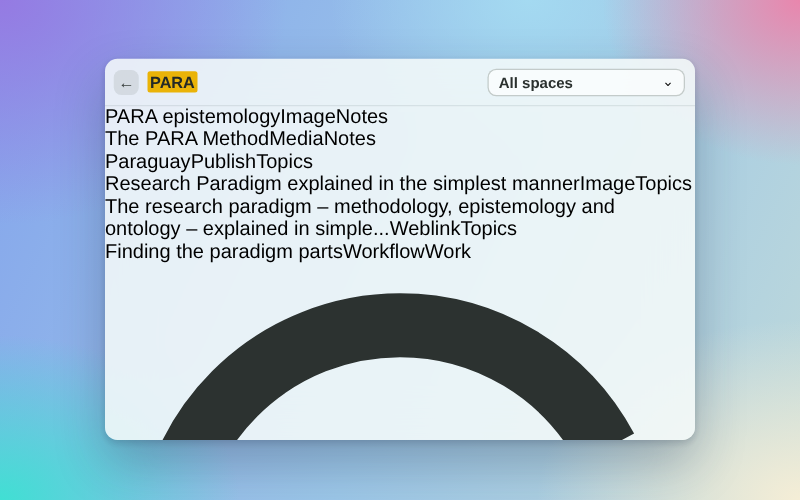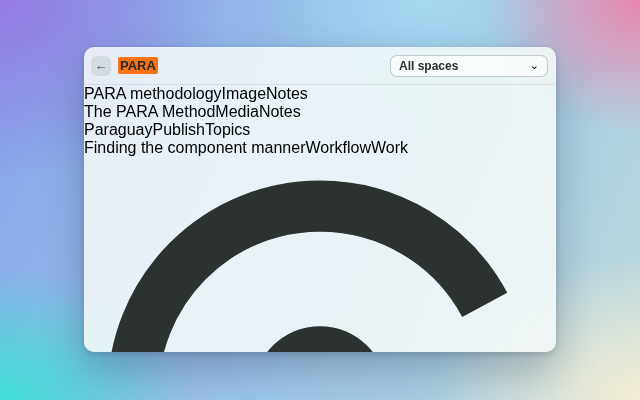--- a/index.html
+++ b/index.html
@@ -27,21 +27,21 @@
     display:flex;flex-direction:column;
     overflow:hidden;
   }
   
   .hdr{height:37px;display:flex;align-items:center;padding:0 8px 0 7px;flex:0 0 auto;
        border-bottom:1px solid rgba(40,60,55,.10);}
   .back-btn{width:20px;height:20px;border-radius:6px;background:rgba(120,135,130,.18);
        display:flex;align-items:center;justify-content:center;font-size:13px;color:#3a403e;
        cursor:default;}
   .query{margin-left:7px;font-size:13px;font-weight:bold;color:#232927;}
-  .query .sel{background:#f97316;padding:1px 2px;border-radius:2px;}
+  .query .sel{background:#eab308;padding:1px 2px;border-radius:2px;}
   .hdr-spacer{flex:1;}
   .spaces{width:158px;height:22px;border-radius:7px;border:1px solid rgba(130,145,140,.45);
        background:rgba(252,254,253,.75);display:flex;align-items:center;padding:0 8px;
        box-sizing:border-box;margin-left:31px;}
   .spaces .lbl{font-size:12px;font-weight:bold;color:#2a302e;flex:1;}
   .spaces .chev{font-size:11px;color:#50565"4;color:#505654;line-height:1;margin-top:-4px;}
   /* list */
   .list{flex:1;padding:3px 2px;display:flex;flex-direction:column;}
   .row{flex:1;display:flex;align-items:center;padding:0 8px;border-radius:7px;min-height:0;}
   .row.selected{background:rgba(170,190,183,.38);}
@@ -79,24 +79,26 @@
       <span class="sel">PARA</span>
     </div>
     <div class="hdr-spacer"></div>
     <div class="spaces">
       <span class="lbl">All spaces</span>
       <span class="chev">⌄</span>
     </div>
   </div>
 
   <div class="list" id="result-list">
-      <div class="row"><span class="title">PARA methodology</span><span class="badges"><span class="badge gray">Image</span><span class="badge gray">Notes</span></span></div>
+      <div class="row"><span class="title">PARA epistemology</span><span class="badges"><span class="badge gray">Image</span><span class="badge gray">Notes</span></span></div>
       <div class="row"><span class="title">The PARA Method</span><span class="badges"><span class="badge teal">Media</span><span class="badge gray">Notes</span></span></div>
       <div class="row"><span class="title">Paraguay</span><span class="badges"><span class="badge green">Publish</span><span class="badge gray">Topics</span></span></div>
-      <div class="row"><span class="title">Finding the component manner</span><span class="badges"><span class="badge gray">Workflow</span><span class="badge gray">Work</span></span></div>
+      <div class="row"><span class="title">Research Paradigm explained in the simplest manner</span><span class="badges"><span class="badge gray">Image</span><span class="badge gray">Topics</span></span></div>
+      <div class="row"><span class="title">The research paradigm – methodology, epistemology and ontology – explained in simple...</span><span class="badges"><span class="badge gray">Weblink</span><span class="badge gray">Topics</span></span></div>
+      <div class="row"><span class="title">Finding the paradigm parts</span><span class="badges"><span class="badge gray">Workflow</span><span class="badge gray">Work</span></span></div>
     </div>
 
   <div class="ftr">
     <svg class="logo" viewBox="0 0 24 24">
       <circle cx="12" cy="12" r="9.5" fill="none" stroke="#2c3230" stroke-width="2.6" stroke-dasharray="47 13" stroke-dashoffset="-8"></circle>
       <circle cx="12" cy="12" r="3.4" fill="#2c3230"></circle>
     </svg>
     
     
     

